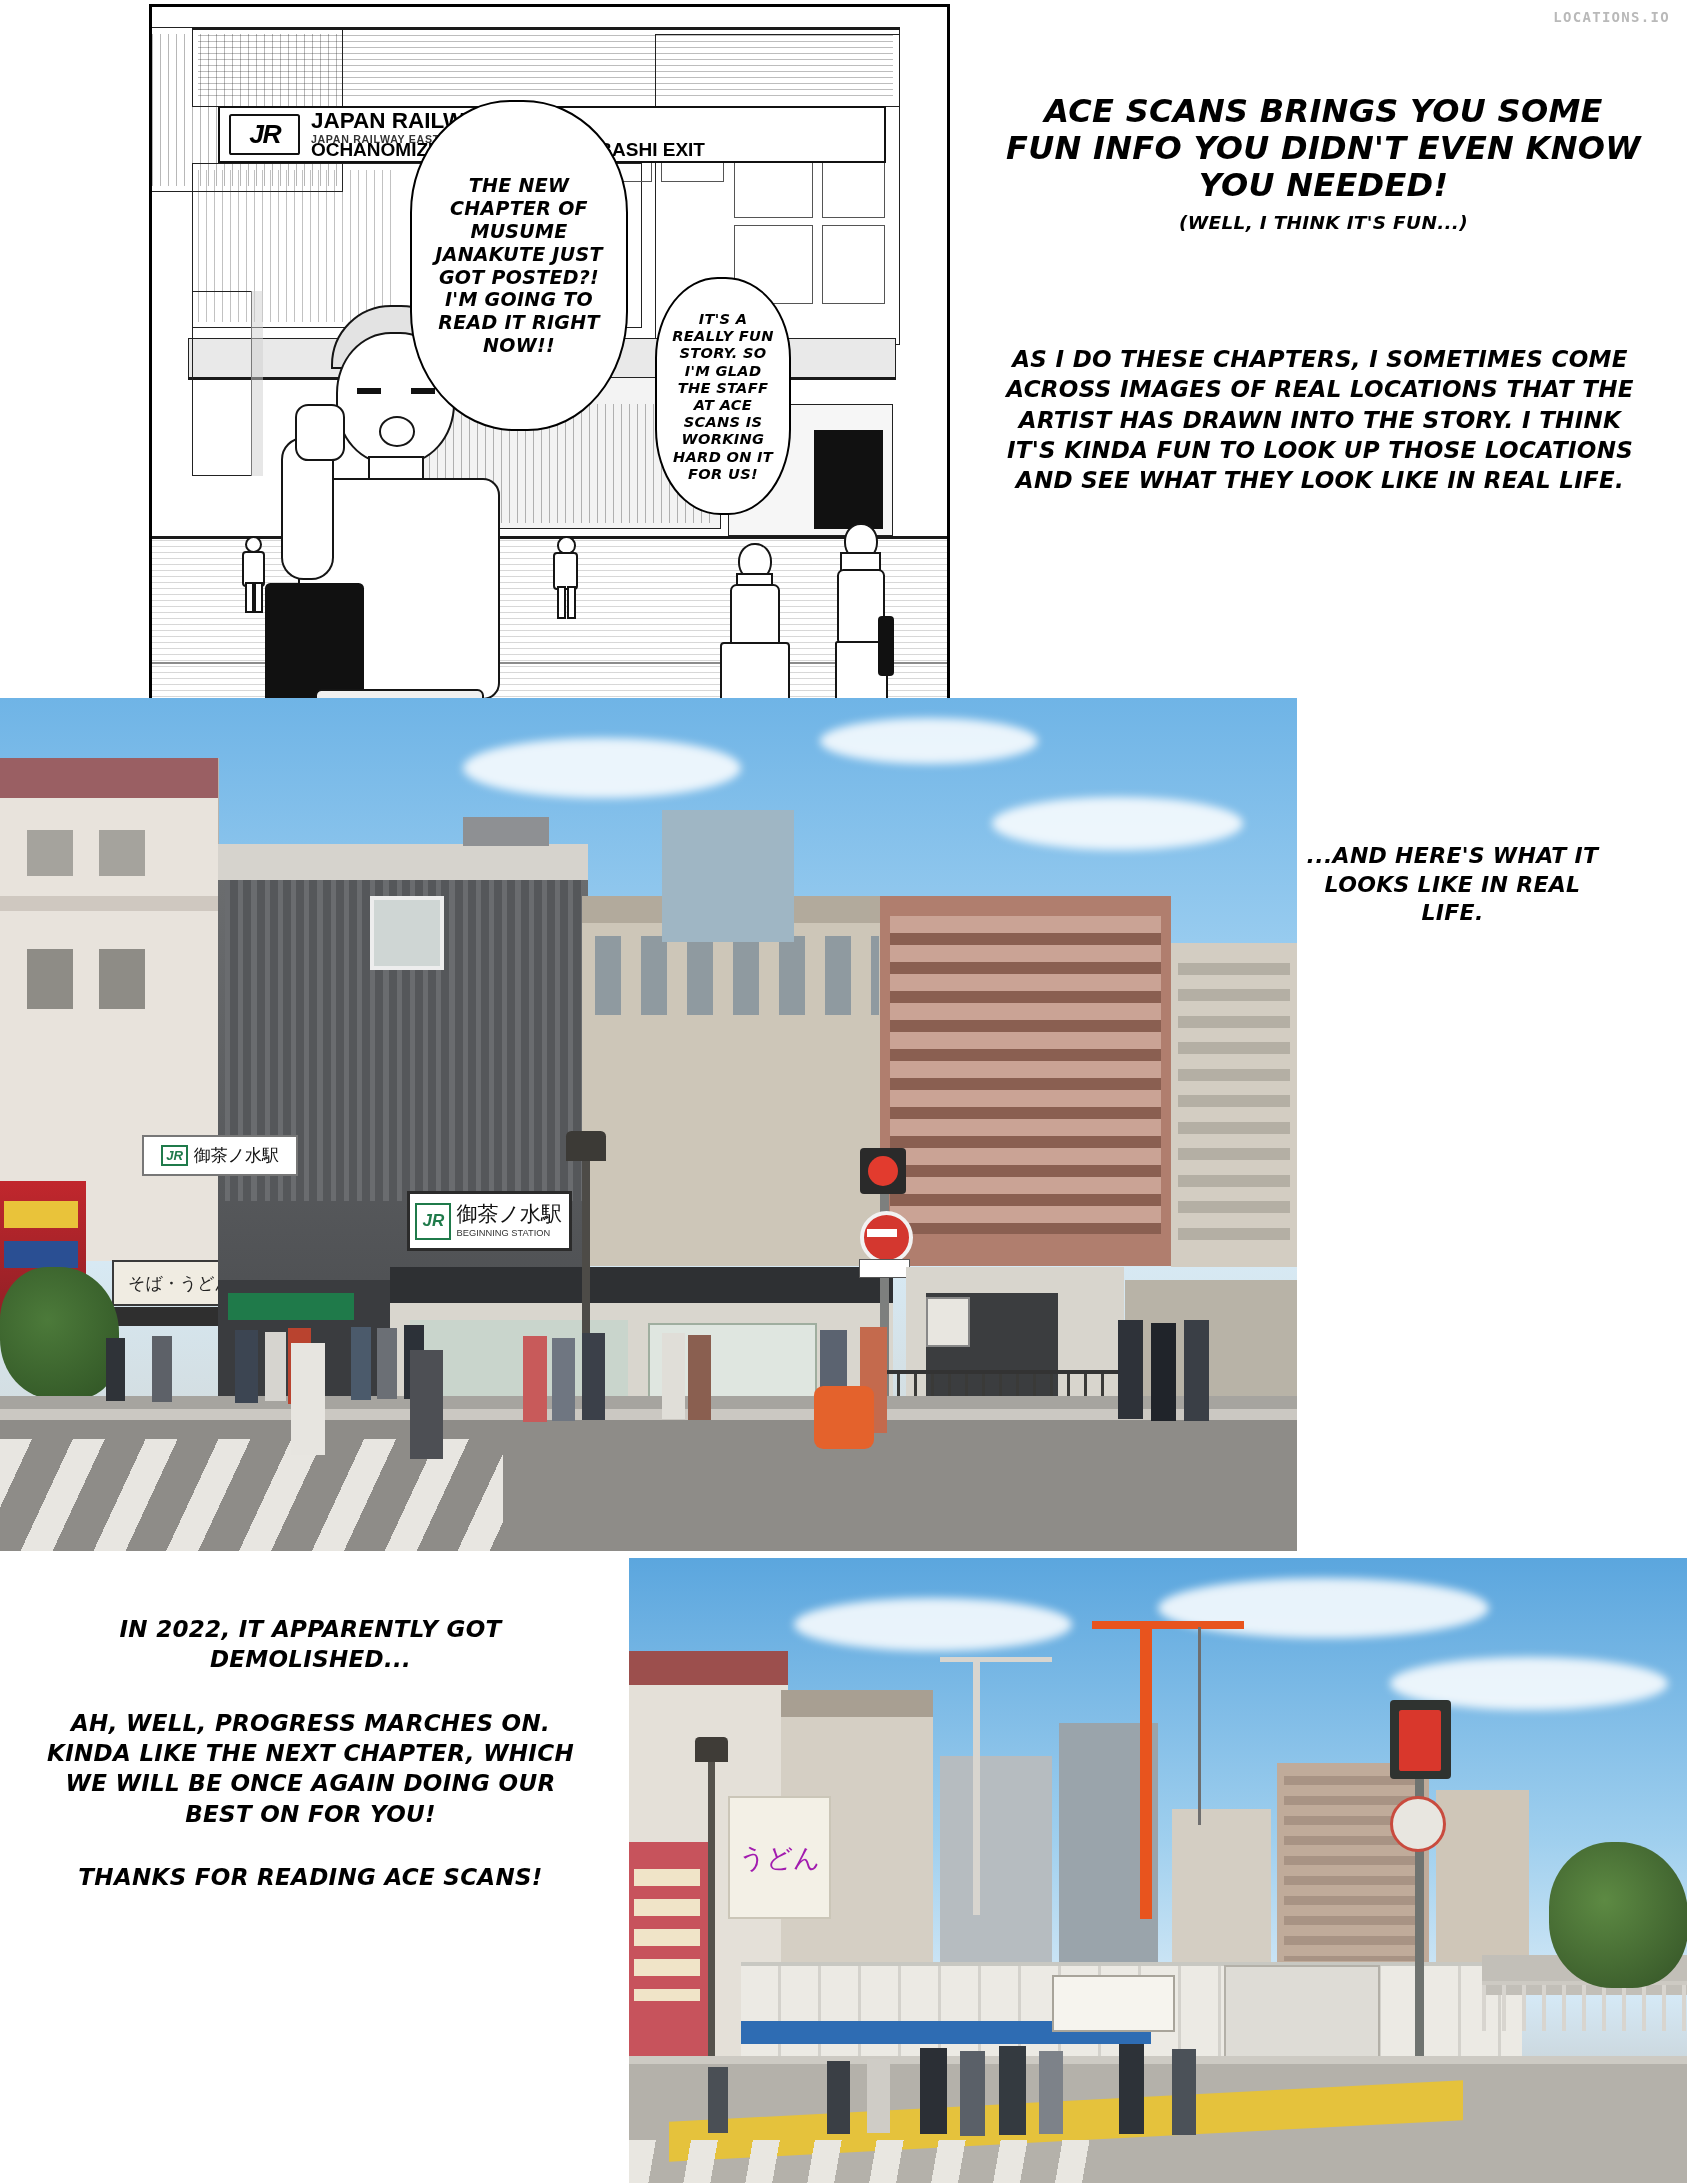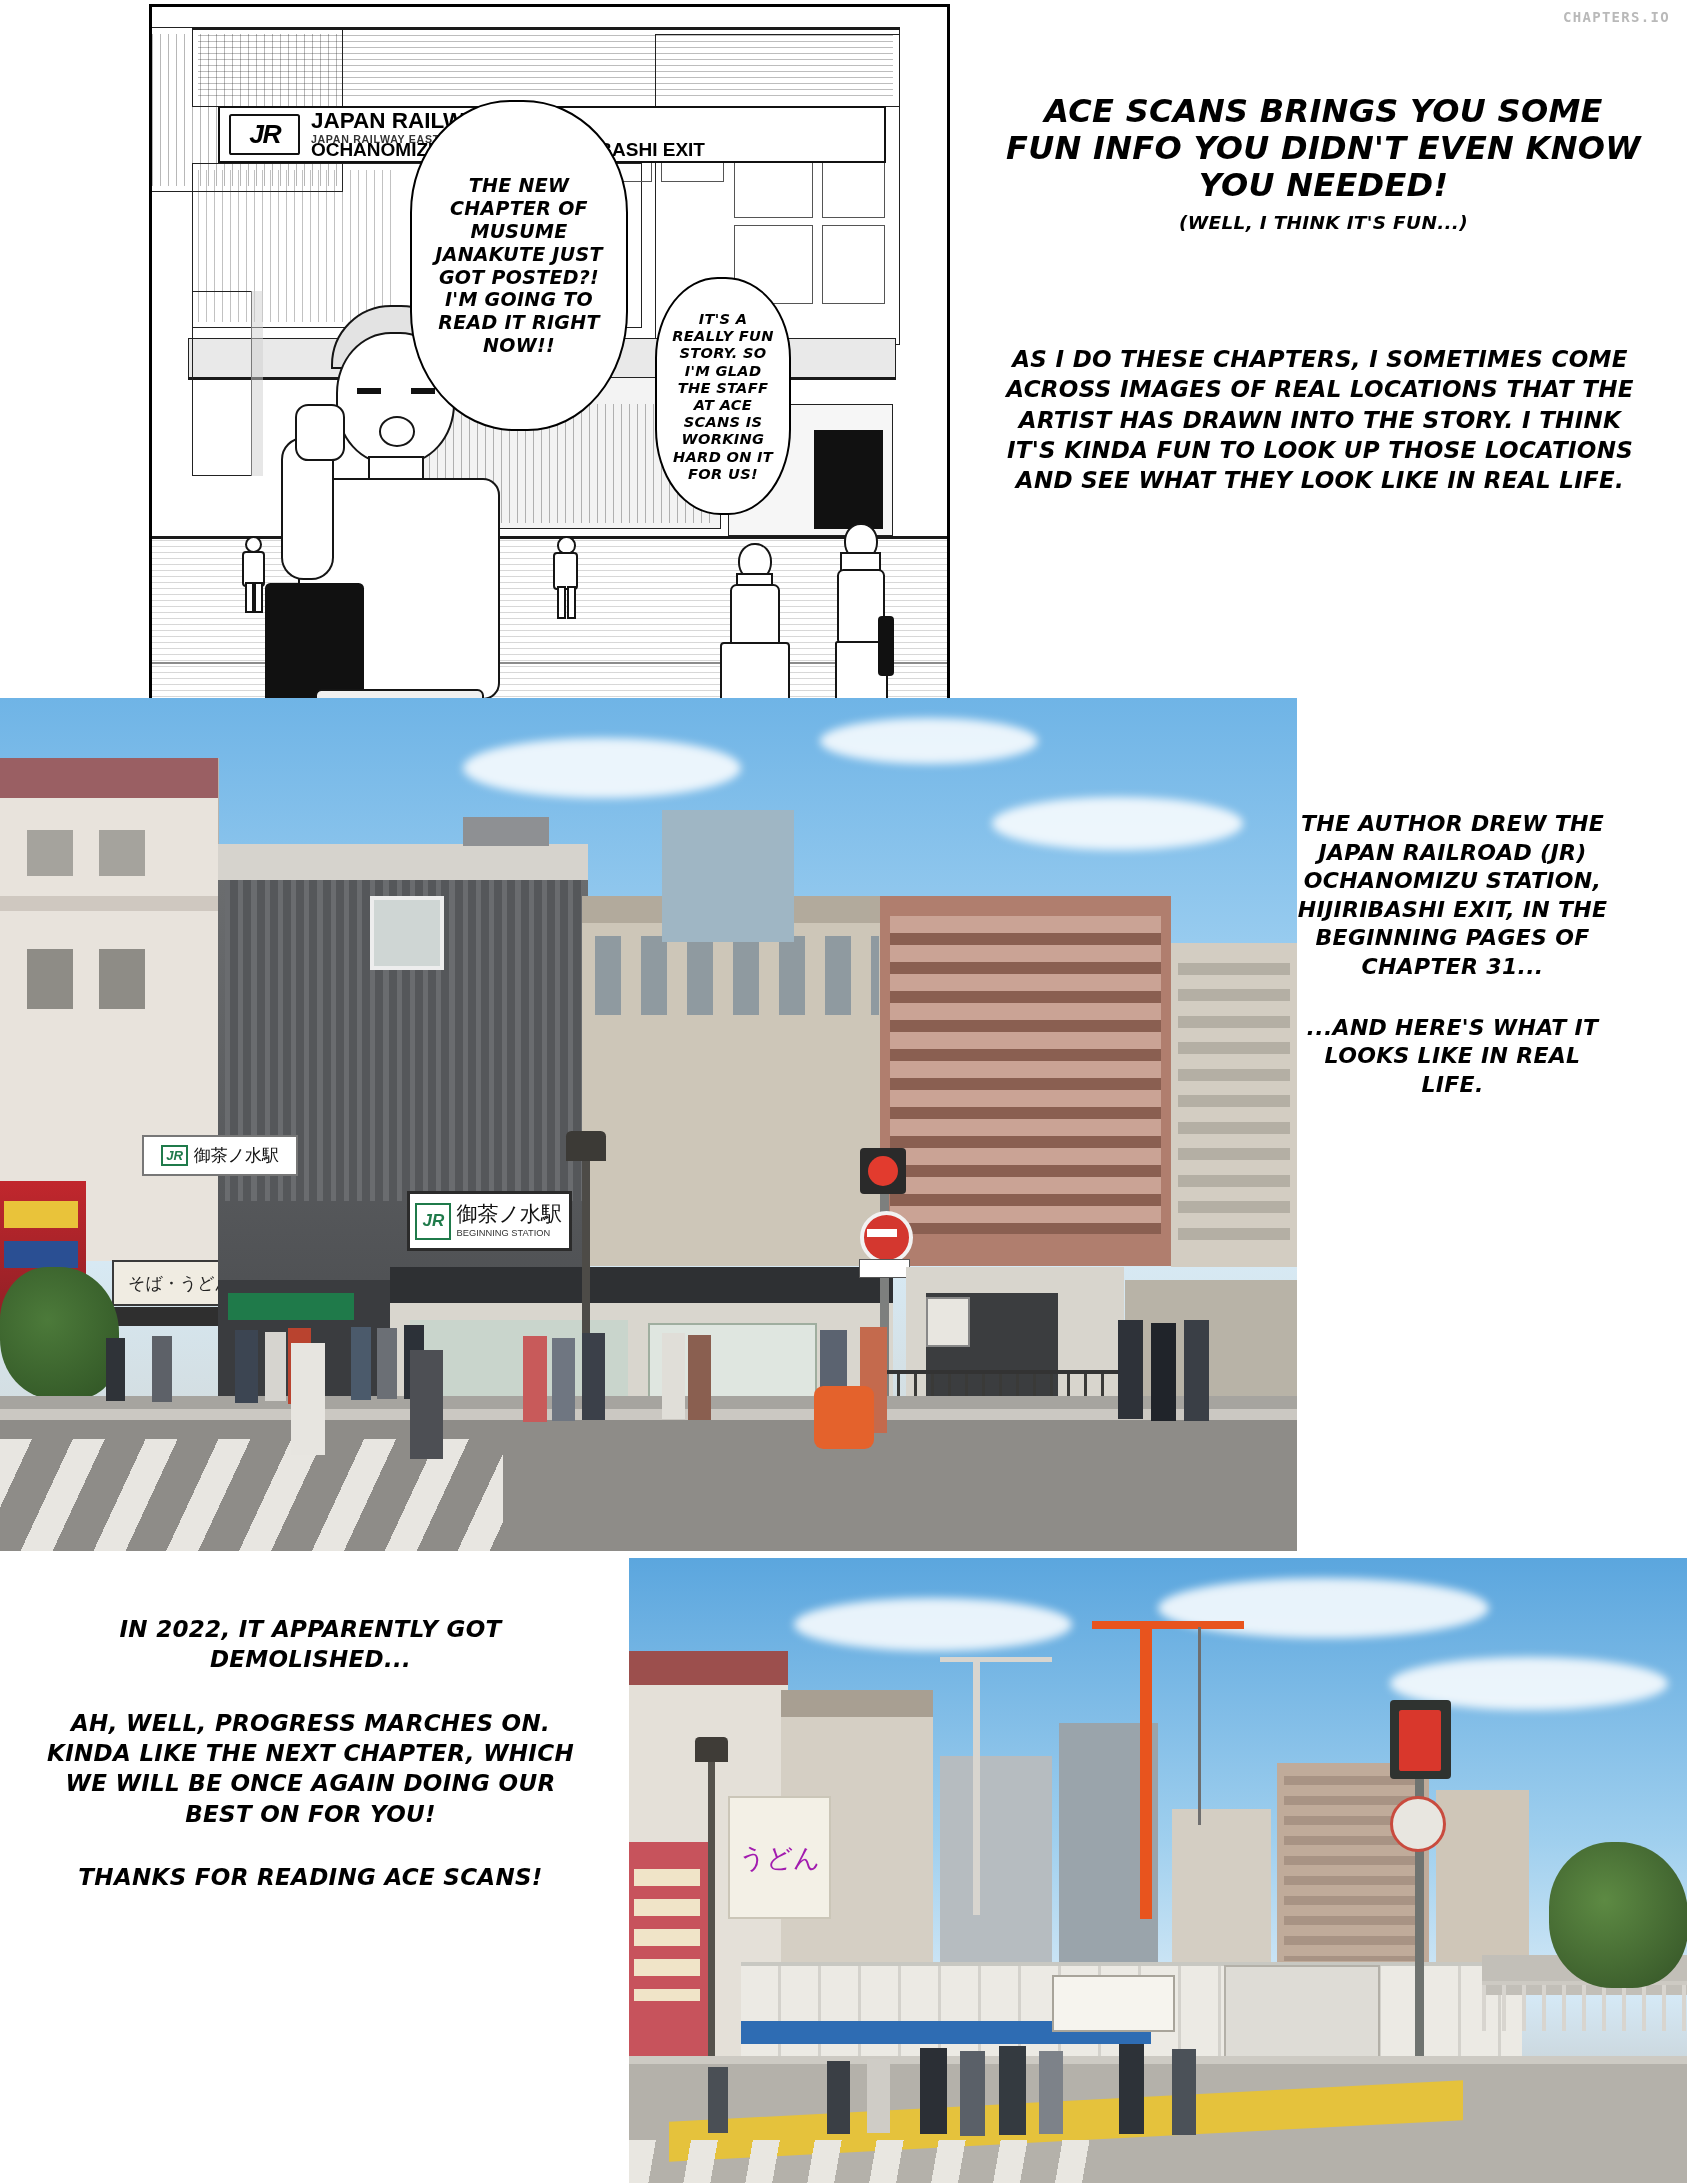--- a/index.html
+++ b/index.html
@@ -207,21 +207,21 @@
     background: rgba(255,255,255,0.85);
     border-radius: 50%;
     filter: blur(4px);
   }
 </style>
 </head>
 <body>
 
 <div class="page">
 
-  <div class="watermark">CHAPTERS.IO</div>
+  <div class="watermark">LOCATIONS.IO</div>
 
   <div class="panel">
     <div class="panel-sky"></div>
 
     <div class="box" style="left:-6.6px; top:20px; width:198px; height:165px;"></div>
     <div class="hatchv" style="left:0px; top:26.5px; width:185px; height:152px; opacity:.35;"></div>
     <div class="box" style="left:40px; top:21px; width:708px; height:79px;"></div>
     <div class="hatch" style="left:46px; top:28px; width:695px; height:66px; opacity:.3;"></div>
 
     <div class="box" style="left:40px; top:156px; width:450px; height:165px;"></div>
@@ -327,21 +327,20 @@
     </div>
   </div>
 
   <div class="head-block">
     <div class="comic t1">ACE SCANS BRINGS YOU SOME FUN INFO YOU DIDN'T EVEN KNOW YOU NEEDED!</div>
     <div class="comic t2">(WELL, I THINK IT'S FUN...)</div>
   </div>
   <div class="comic intro-block">AS I DO THESE CHAPTERS, I SOMETIMES COME ACROSS IMAGES OF REAL LOCATIONS THAT THE ARTIST HAS DRAWN INTO THE STORY.  I THINK IT'S KINDA FUN TO LOOK UP THOSE LOCATIONS AND SEE WHAT THEY LOOK LIKE IN REAL LIFE.</div>
 
   <div class="comic side-block">
-    <p>THE AUTHOR DREW THE JAPAN RAILROAD (JR) OCHANOMIZU STATION, HIJIRIBASHI EXIT, IN THE BEGINNING PAGES OF CHAPTER 31...</p>
     <div class="gap"></div>
     <p>...AND HERE'S WHAT IT LOOKS LIKE IN REAL LIFE.</p>
   </div>
 
   <div class="comic bottom-text">
     <div class="gap"></div>
     <p>IN 2022, IT APPARENTLY GOT DEMOLISHED...</p>
     <div class="gap"></div>
     <p>AH, WELL, PROGRESS MARCHES ON.  KINDA LIKE THE NEXT CHAPTER, WHICH WE WILL BE ONCE AGAIN DOING OUR BEST ON FOR YOU!</p>
     <div class="gap"></div>

